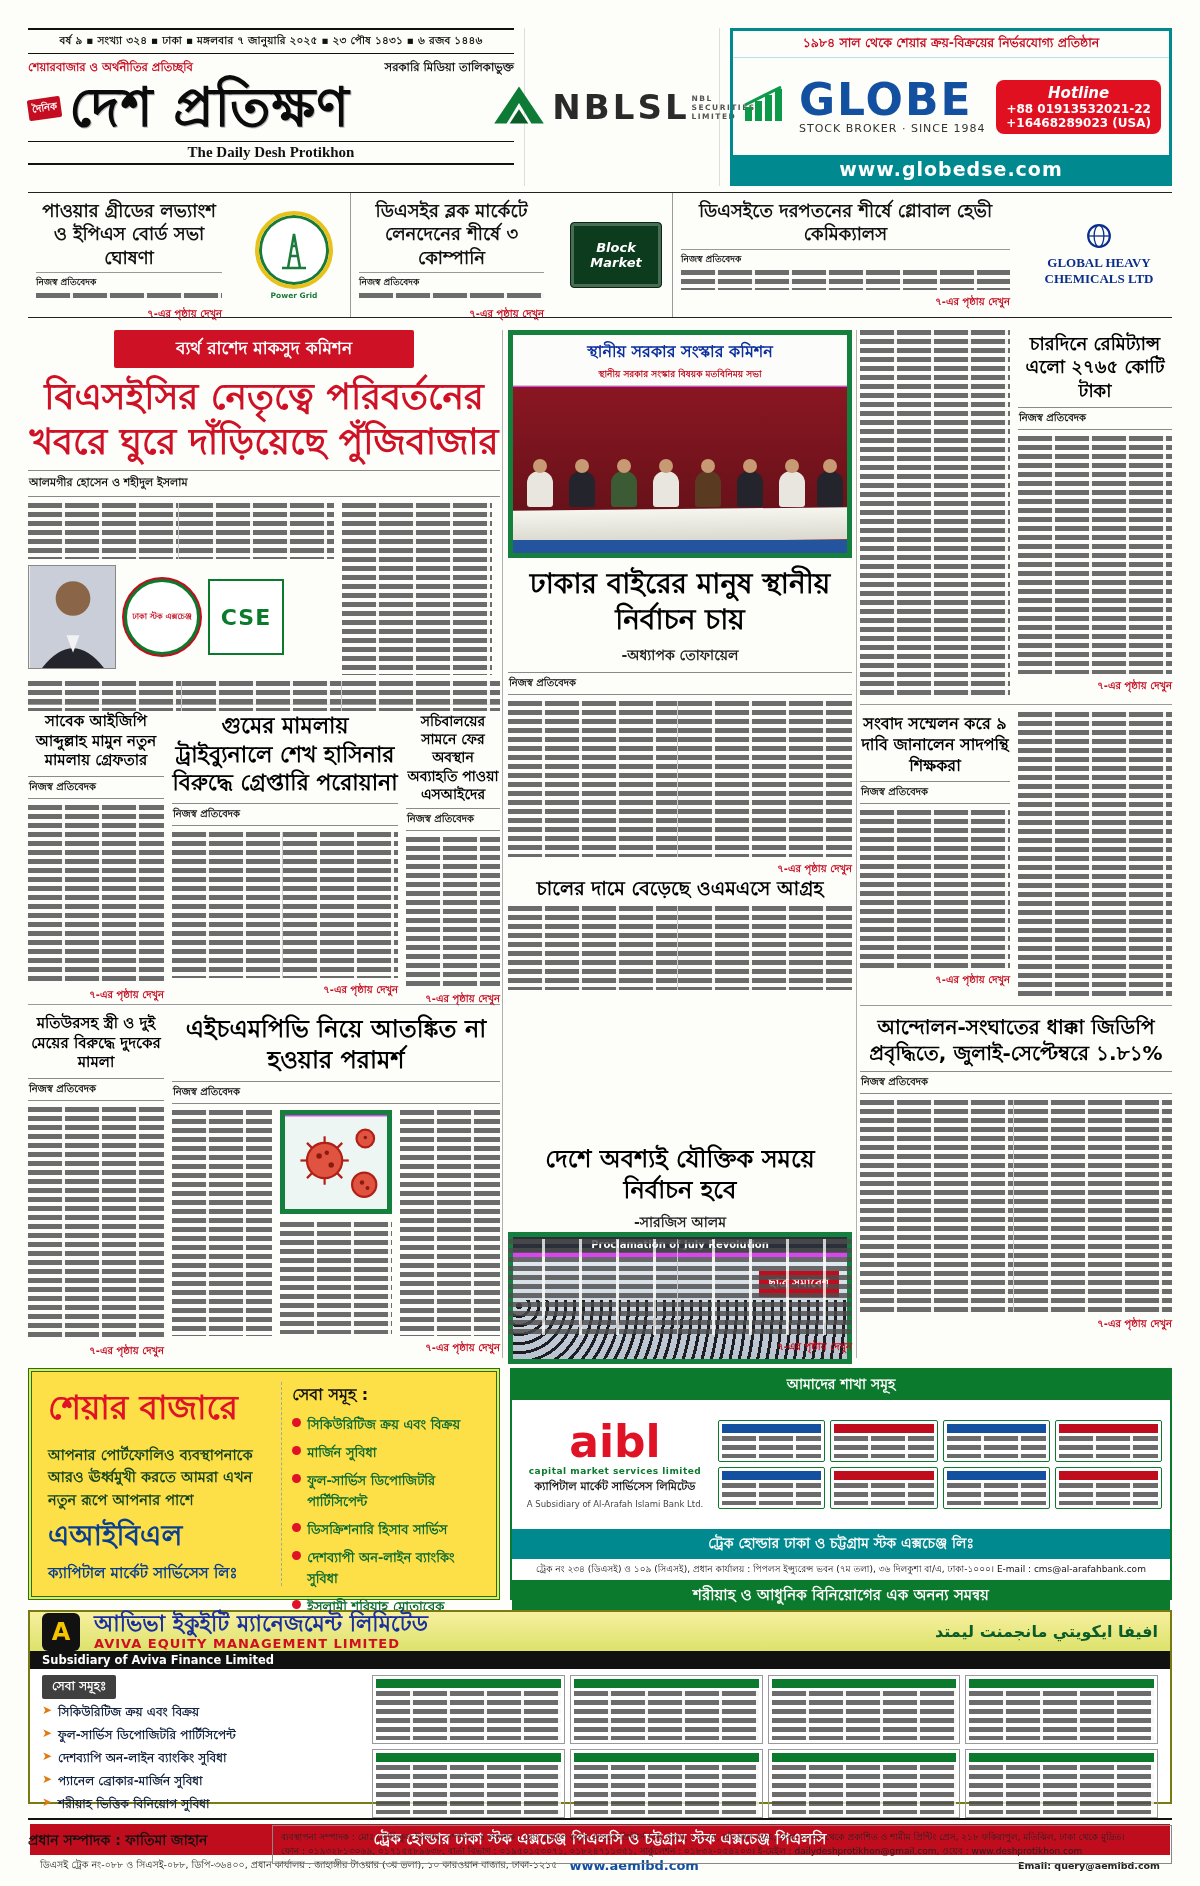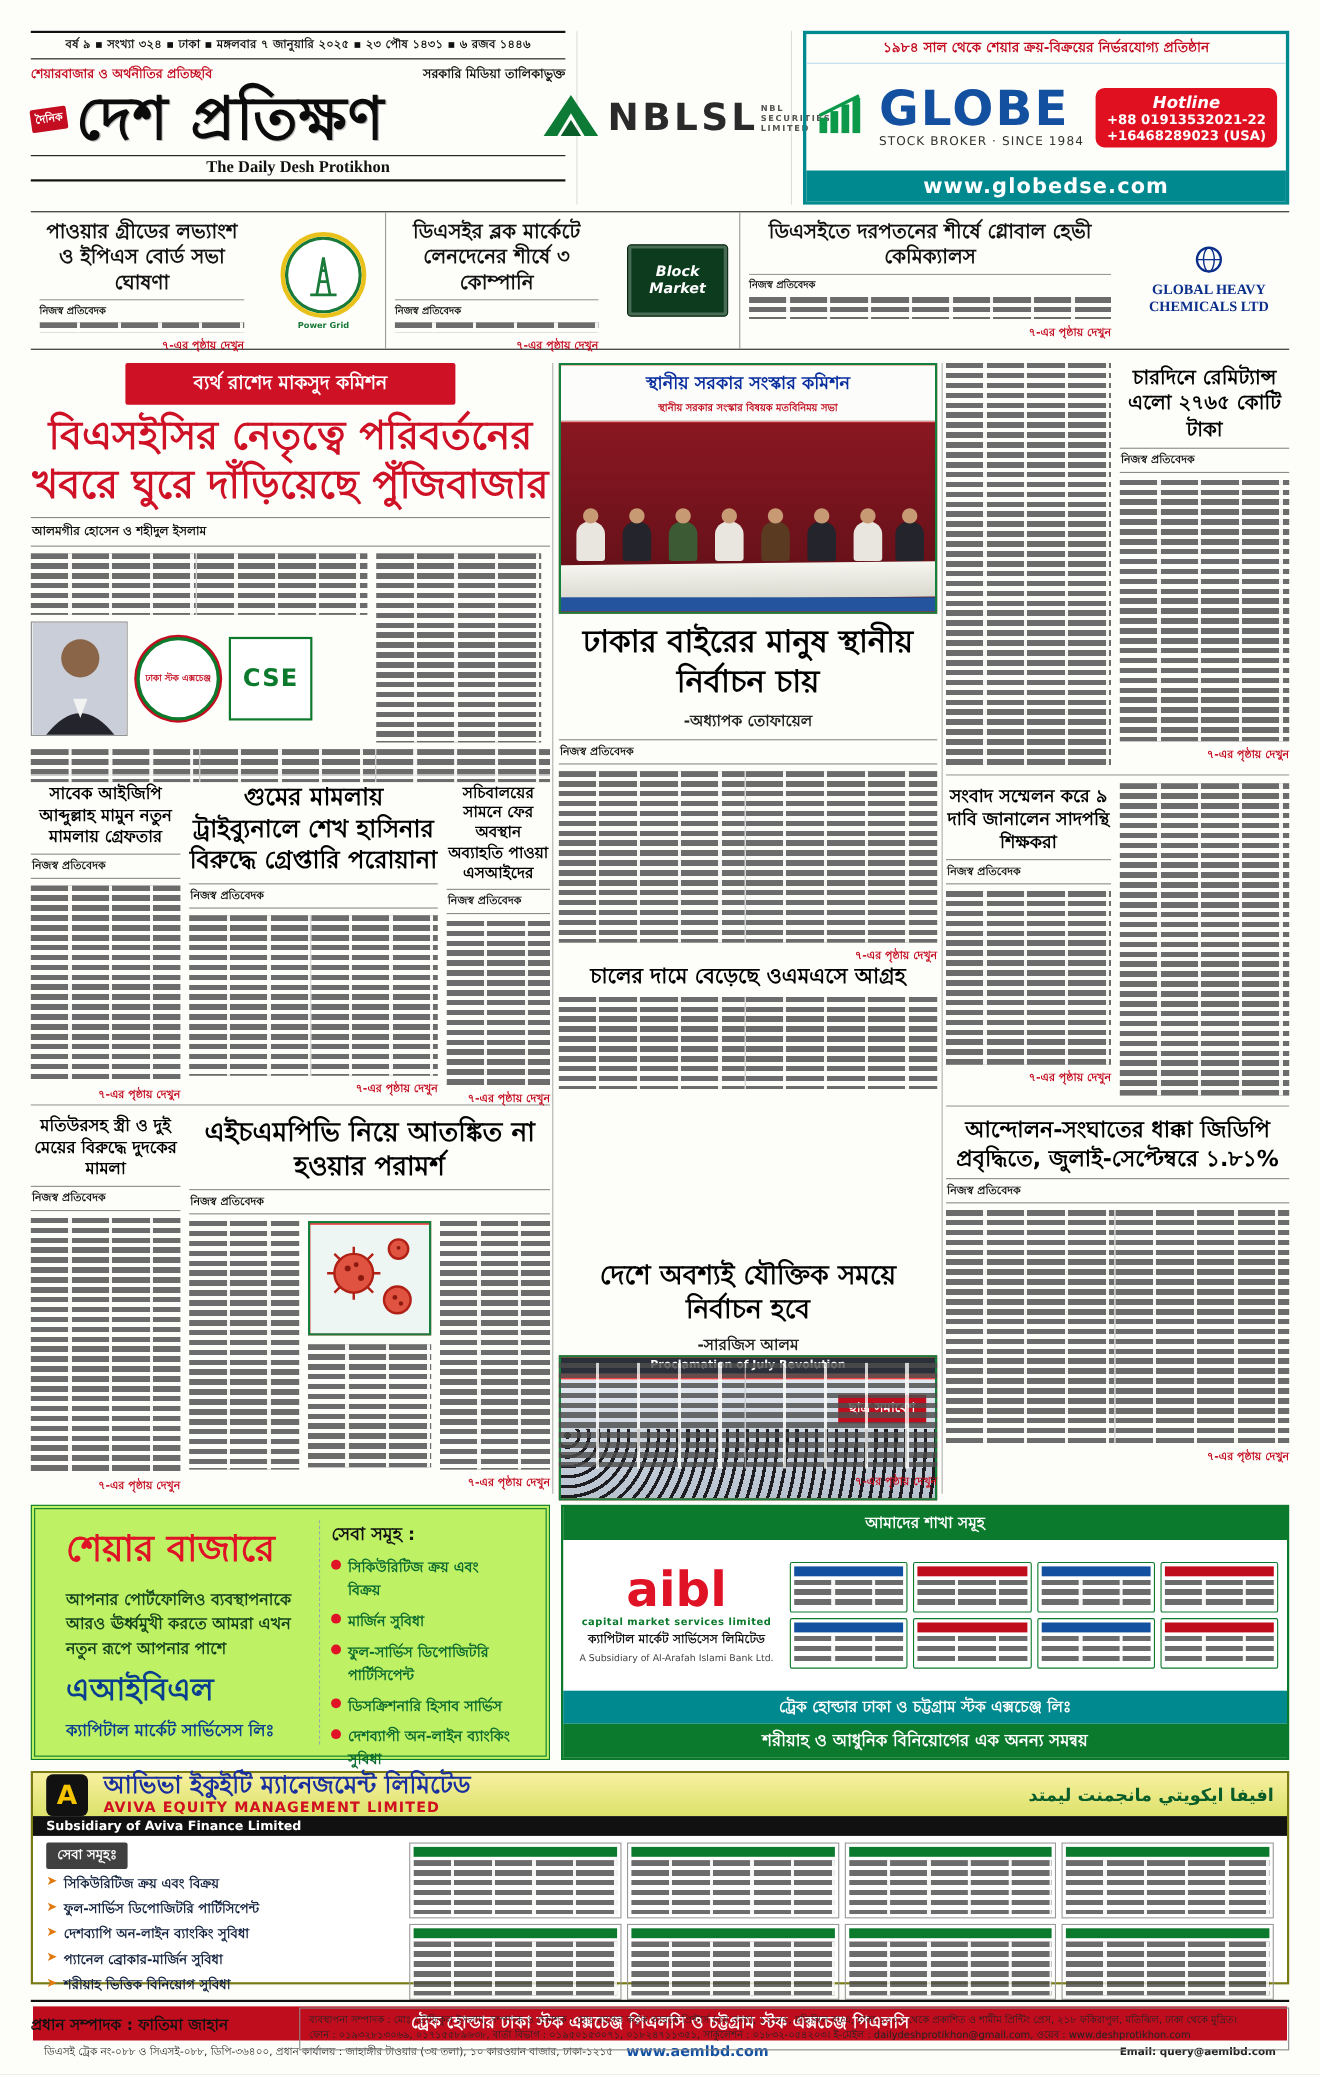--- a/index.html
+++ b/index.html
@@ -19,21 +19,21 @@
   .cols > div + div { border-left:1px solid #c4c4c4; }
   .hl { font-weight:700; text-align:center; color:#000; line-height:1.3; margin:2px 0 5px; }
   .s14{font-size:14px}.s15{font-size:15px}.s16{font-size:16px}.s18{font-size:18px}
   .s19{font-size:19px}.s20{font-size:20px}.s22{font-size:22px}.s24{font-size:24px}.s28{font-size:28px}
   .byline { font-size:10px; font-weight:700; border-top:1px solid #8a8a8a; border-bottom:1px solid #8a8a8a; padding:2px 1px; margin:4px 0 6px; }
   .more { color:#c40d20; font-size:10px; font-weight:700; text-align:right; margin-top:4px; }
   .attrib { text-align:center; font-size:14px; font-weight:700; color:#222; margin:2px 0 4px; }
   .art { position:absolute; }
   .vr { position:absolute; width:1px; background:#b0b0b0; }
   .hr { position:absolute; height:1px; background:#9a9a9a; }
-  .photo { position:relative; overflow:hidden; border:2px solid #15803d; background:#ef4444; }
+  .photo { position:relative; overflow:hidden; border:5px solid #15803d; background:#d946ef; }
 
   
   .masthead { position:absolute; left:28px; top:28px; width:1144px; height:158px; display:flex; gap:10px; }
   .mh-left { width:486px; }
   .date-strip { border-top:2px solid #111; border-bottom:1px solid #111; font-size:10.5px; font-weight:700; text-align:center; padding:3px 0; letter-spacing:.2px; }
   .brand-tags { display:flex; justify-content:space-between; font-size:11.5px; font-weight:700; margin-top:5px; }
   .tag-red { color:#c40d20; }
   .tag-black { color:#111; }
   .brand-row { display:flex; align-items:center; gap:8px; margin-top:2px; }
   .daily-stamp { background:#c40d20; color:#fff; font-size:10px; font-weight:700; padding:2px 4px; border-radius:2px; transform:rotate(-8deg); }
@@ -96,21 +96,21 @@
 
   
   .rp-capt { background:#2a2f3a; color:#fff; font-size:10px; font-weight:700; text-align:center; padding:2px; }
   .rp-scene { position:absolute; left:0; right:0; top:20px; bottom:0; background:linear-gradient(#e3e9f0,#b7c2cf); }
   .rp-crowd { position:absolute; left:0; right:0; bottom:0; height:58%;
     background-image:repeating-radial-gradient(circle at 6px 6px, #1d1d22 0 3px, transparent 3px 9px); }
   .rp-banner { position:absolute; right:8px; top:14px; background:#c00d1e; color:#fff; font-size:12px; font-weight:800; padding:3px 10px; }
 
   
   .ads-row { position:absolute; left:28px; top:1368px; width:1144px; height:232px; display:flex; gap:10px; }
-  .share-ad { width:472px; border:4px double #0c7a2d; background:#bef264; padding:10px 28px; display:flex; gap:10px; }
+  .share-ad { width:472px; border:4px double #0c7a2d; background:#fde047; padding:10px 16px; display:flex; }
   .sa-left { width:54%; display:flex; flex-direction:column; }
   .sa-title { color:#e01226; font-size:33px; font-weight:800; }
   .sa-text { font-size:14.5px; font-weight:700; color:#14441c; line-height:1.55; margin-top:6px; }
   .sa-brand { font-size:28px; font-weight:800; color:#0a3f8f; margin-top:auto; }
   .sa-brand-sub { font-size:15px; font-weight:800; color:#0a3f8f; }
   .sa-right { flex:1; border-left:1px dashed #9aa; padding-left:10px; }
   .sa-services-label { font-size:16px; font-weight:800; color:#111; margin-bottom:6px; }
   .sa-right ul { list-style:none; }
   .sa-right li { font-size:13px; font-weight:700; color:#0b6a2d; margin-bottom:7px; display:flex; gap:6px; align-items:flex-start; }
   .bullet { width:9px; height:9px; background:#e01226; border-radius:50%; margin-top:3px; flex:none; }
@@ -549,20 +549,21 @@
               <div class="branch-head"></div>
               <div class="sim"></div>
             </div>
           <div class="branch-box">
               <div class="branch-head"></div>
               <div class="sim"></div>
             </div>
         </div>
       </div>
       <div class="ai-band teal">ট্রেক হোল্ডার ঢাকা ও চট্টগ্রাম স্টক এক্সচেঞ্জ লিঃ</div>
+      <div class="ai-trek">ট্রেক নং ২৩৪ (ডিএসই) ও ১০৯ (সিএসই), প্রধান কার্যালয় : পিপলস ইন্স্যুরেন্স ভবন (৭ম তলা), ৩৬ দিলকুশা বা/এ, ঢাকা-১০০০। E-mail : cms@al-arafahbank.com</div>
       <div class="ai-band green">শরীয়াহ ও আধুনিক বিনিয়োগের এক অনন্য সমন্বয়</div>
     </div>
   </section>
 
   <section class="aviva">
     <div class="av-header">
       <div class="av-logo">A</div>
       <div>
         <div class="av-title-bn">আভিভা ইকুইটি ম্যানেজমেন্ট লিমিটেড</div>
         <div class="av-title-en">AVIVA EQUITY MANAGEMENT LIMITED</div>

